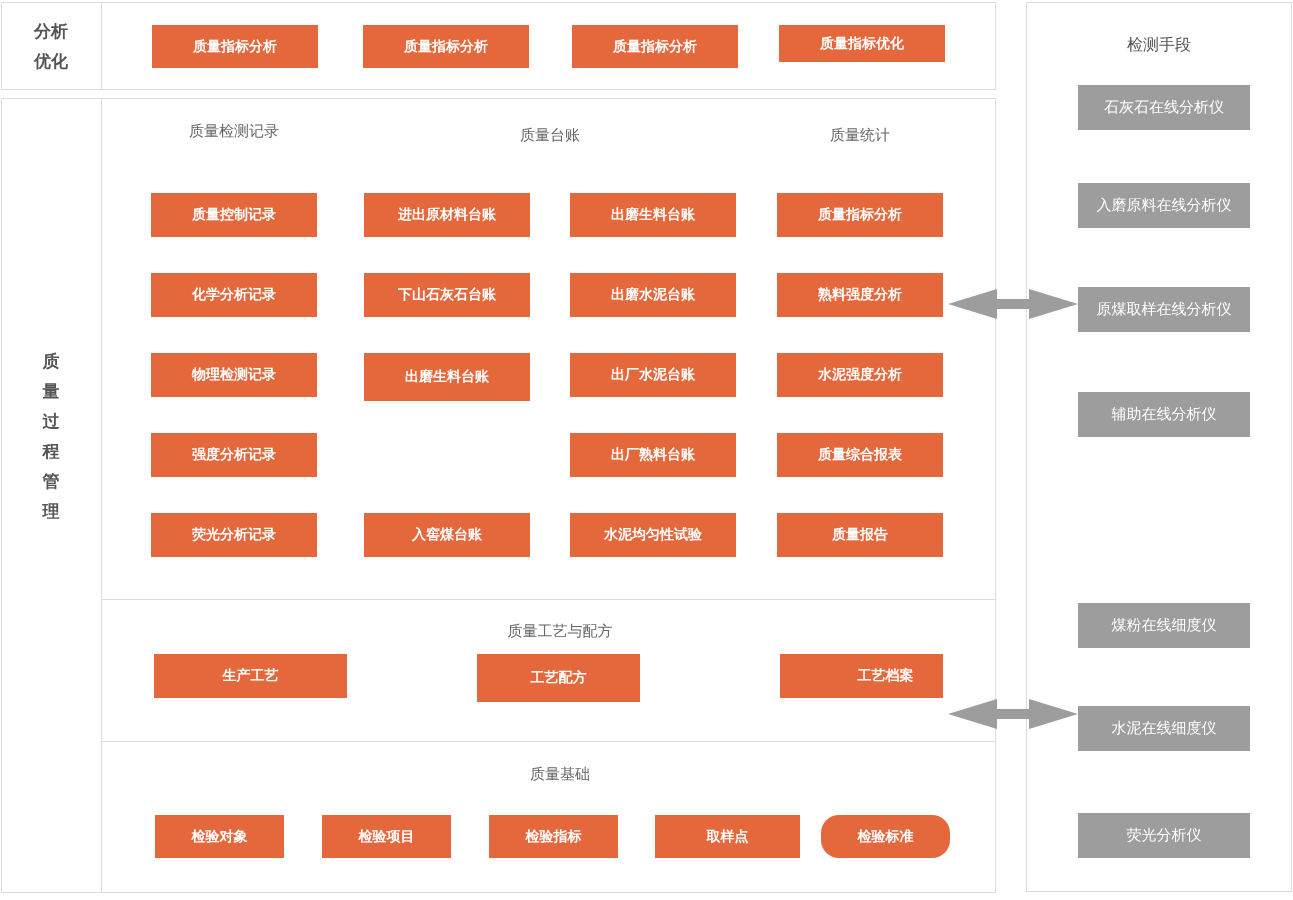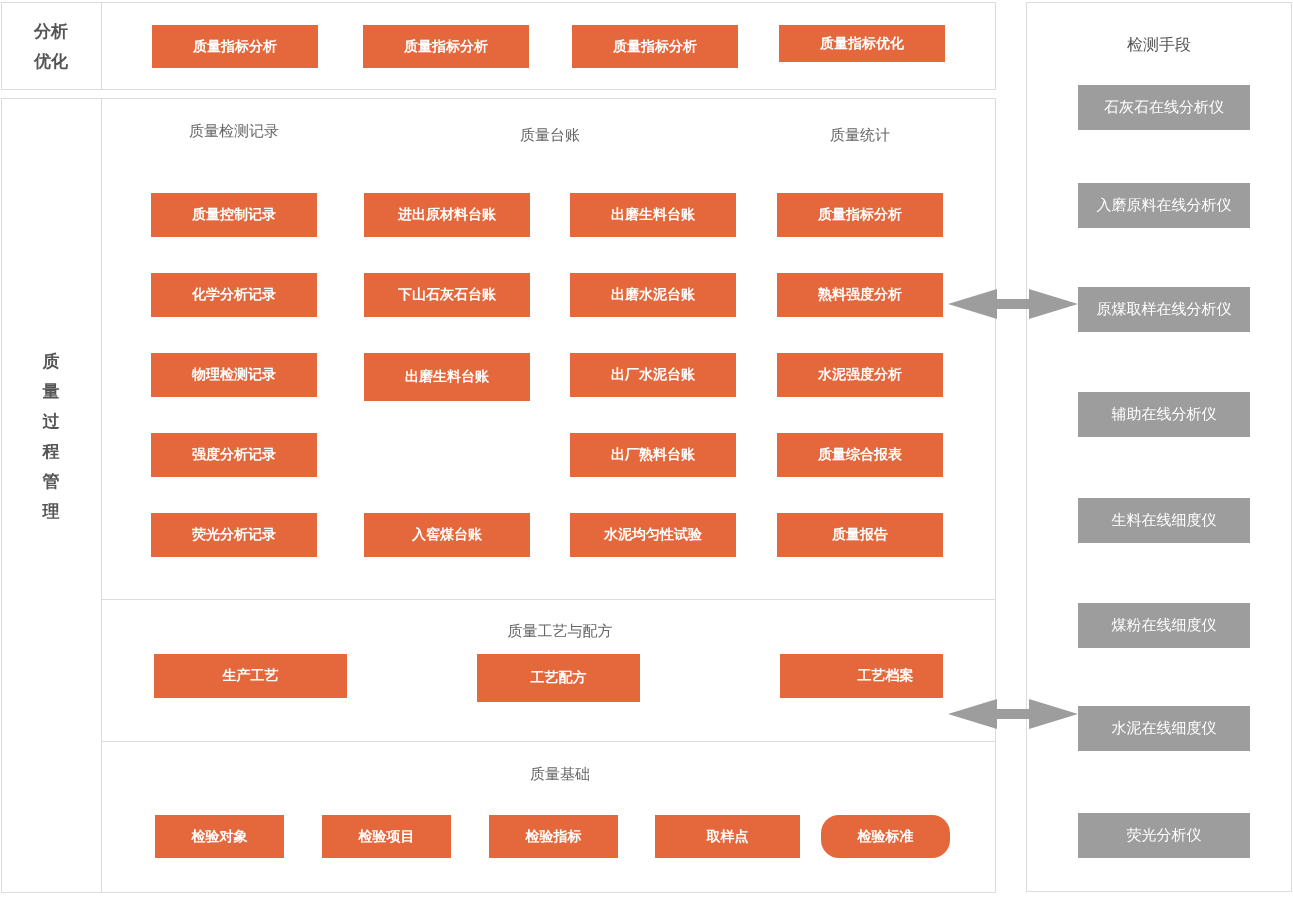--- a/index.html
+++ b/index.html
@@ -84,21 +84,20 @@
   <div class="btn orange" style="left:655px;top:815px;width:145px;height:43px;">取样点</div>
   <div class="btn orange" style="left:821px;top:815px;width:129px;height:43px;border-radius:18px;">检验标准</div>
 
   <div class="box" style="left:1026px;top:2px;width:266px;height:890px;"></div>
   <div class="panel-header" style="left:1159px;top:35px;">检测手段</div>
 
   <div class="btn gray" style="left:1078px;top:85px;width:172px;height:45px;">石灰石在线分析仪</div>
   <div class="btn gray" style="left:1078px;top:183px;width:172px;height:45px;">入磨原料在线分析仪</div>
   <div class="btn gray" style="left:1078px;top:287px;width:172px;height:45px;">原煤取样在线分析仪</div>
   <div class="btn gray" style="left:1078px;top:392px;width:172px;height:45px;">辅助在线分析仪</div>
-  <div class="btn gray" style="left:1078px;top:498px;width:172px;height:45px;">生料在线细度仪</div>
   <div class="btn gray" style="left:1078px;top:603px;width:172px;height:45px;">煤粉在线细度仪</div>
   <div class="btn gray" style="left:1078px;top:706px;width:172px;height:45px;">水泥在线细度仪</div>
   <div class="btn gray" style="left:1078px;top:813px;width:172px;height:45px;">荧光分析仪</div>
 
   <svg class="arrow" style="left:948px;top:289px;" width="130" height="30" viewBox="0 0 130 30">
     <polygon points="0,15 49,0 49,10 81,10 81,0 130,15 81,30 81,20 49,20 49,30" fill="#9d9d9d"></polygon>
   </svg>
   <svg class="arrow" style="left:948px;top:699px;" width="130" height="30" viewBox="0 0 130 30">
     <polygon points="0,15 49,0 49,10 81,10 81,0 130,15 81,30 81,20 49,20 49,30" fill="#9d9d9d"></polygon>
   </svg>

